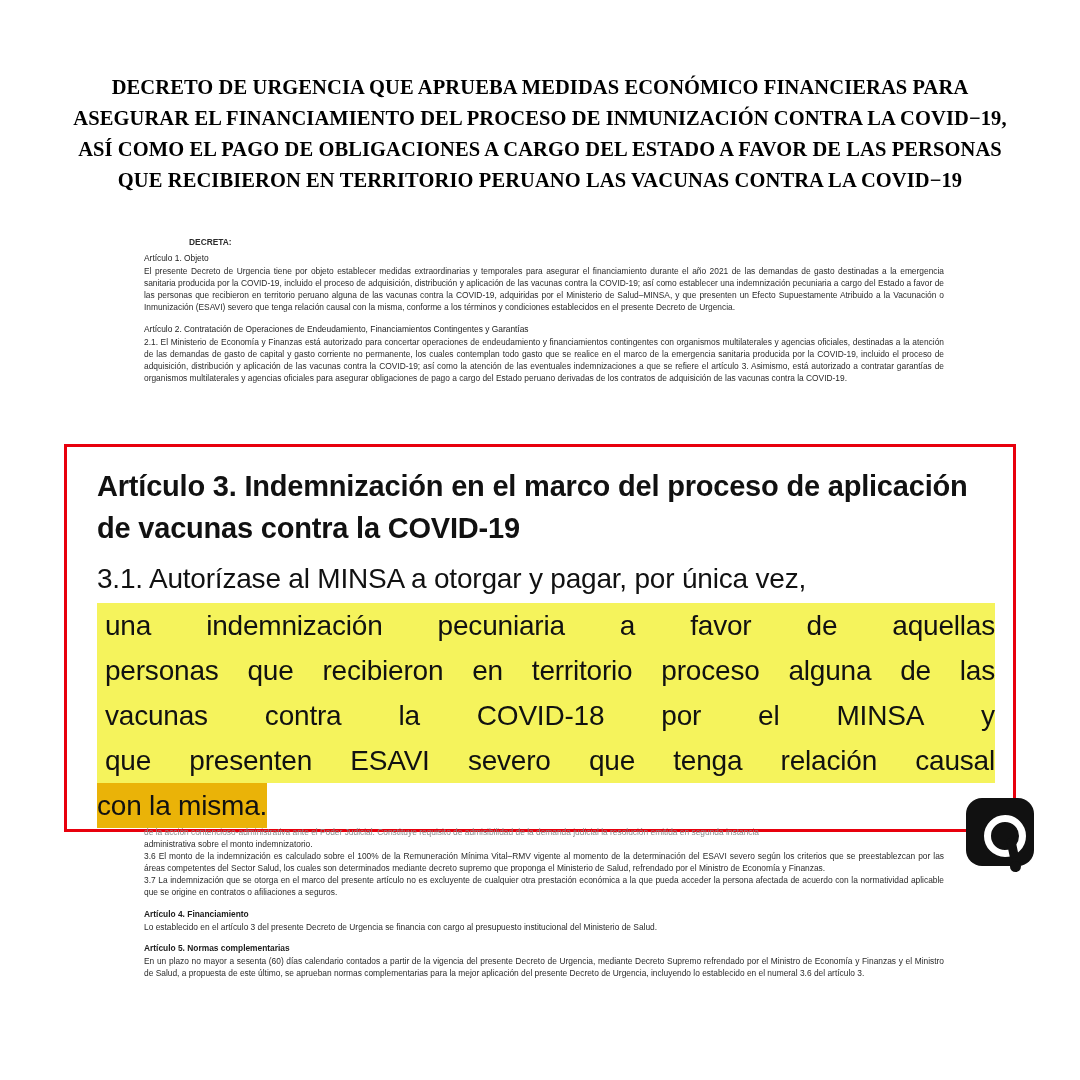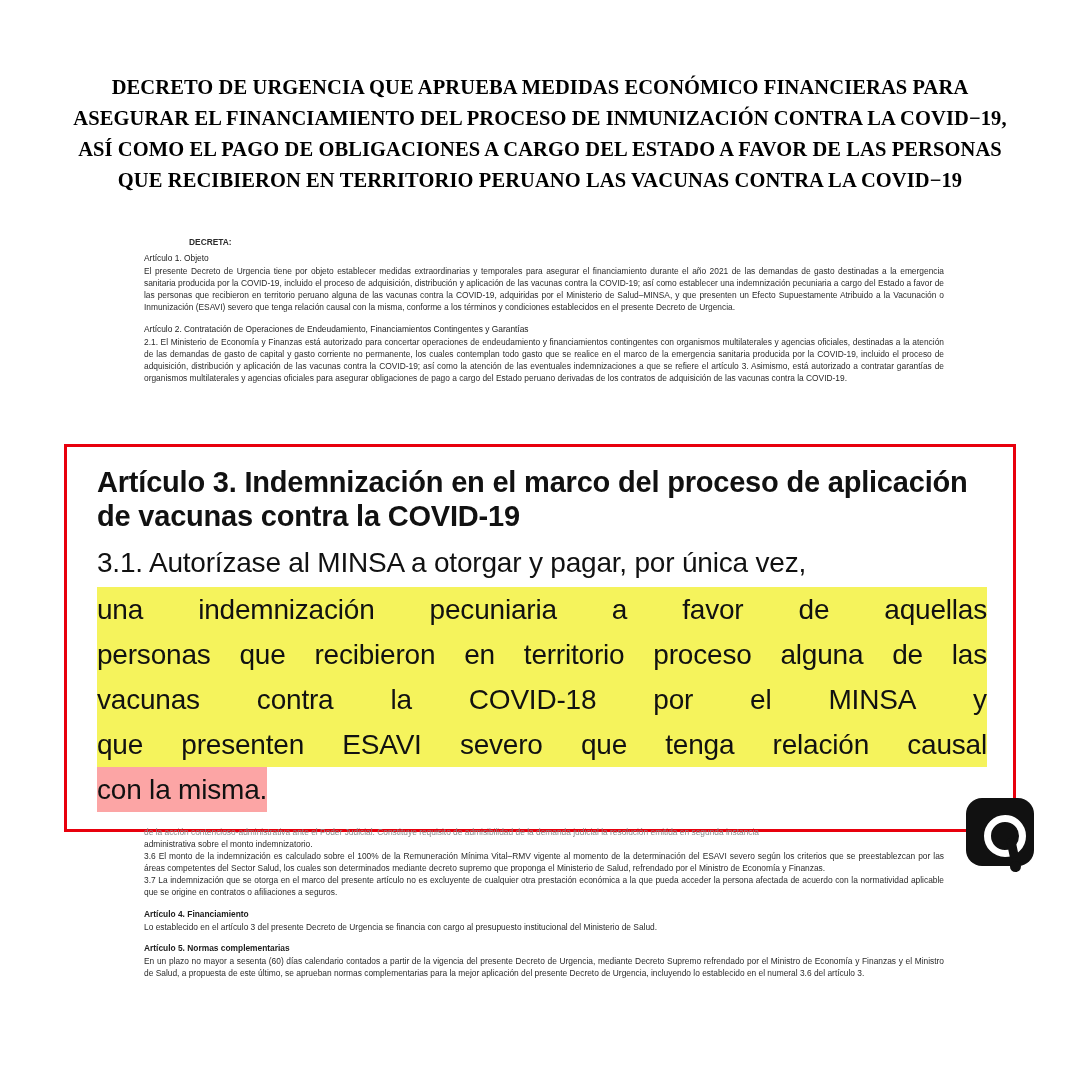--- a/index.html
+++ b/index.html
@@ -98,45 +98,46 @@
     width: 952px;
     height: 388px;
     box-sizing: border-box;
     border: 3px solid #e8000d;
     background: #ffffff;
     padding: 18px 26px 10px 30px;
   }
   .callout h2 {
     margin: 0;
     font-size: 29px;
-    line-height: 34px;
+    line-height: 42px;
     font-weight: bold;
     color: #111111;
     letter-spacing: -0.2px;
   }
   .callout .para {
     margin: 7px 0 0 0;
     font-size: 28px;
     line-height: 45px;
     color: #111111;
     letter-spacing: -0.2px;
   }
   .callout .para .lead {
     display: block;
     margin-bottom: 2px;
   }
   .hl-justify {
     display: flex;
     justify-content: space-between;
     width: 890px;
     background: #f5f35c;
+    padding-left: 8px;
   }
   .hl-last {
     display: inline-block;
-    background: #fca5a5;
+    background: #eab308;
   }
 
   
   .logo {
     position: absolute;
     right: 40px;
     bottom: 36px;
     width: 74px;
     height: 74px;
   }

